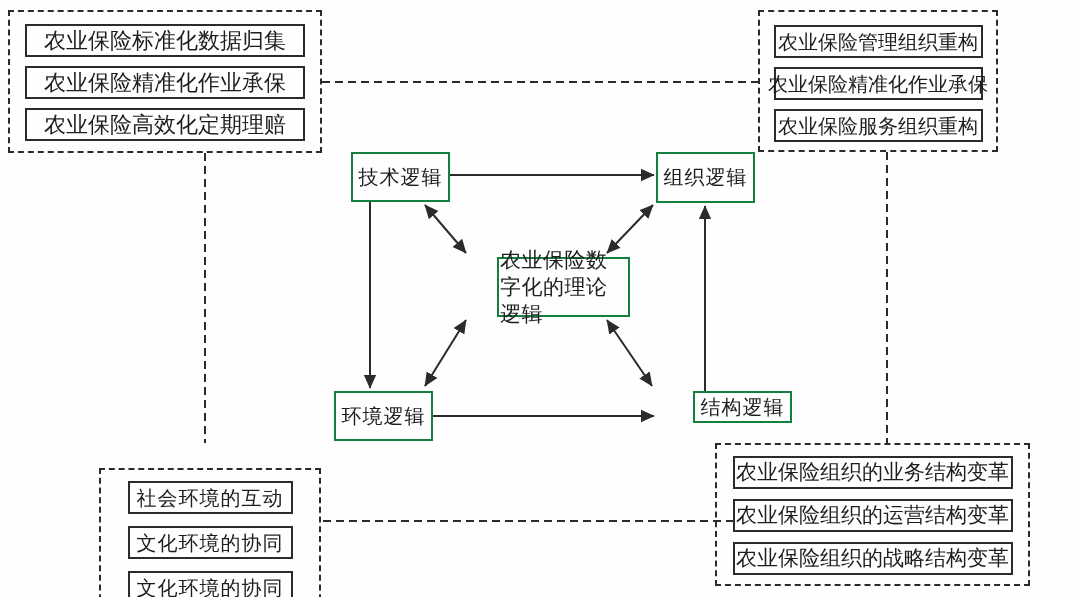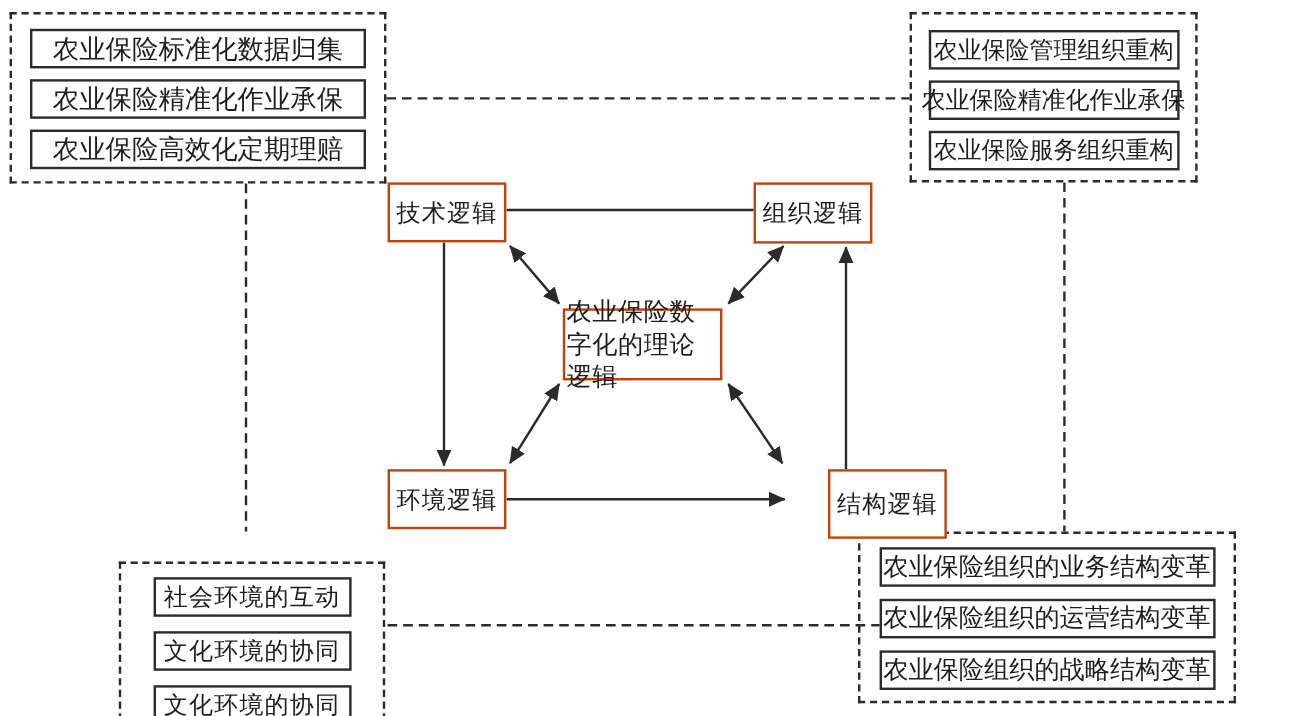--- a/index.html
+++ b/index.html
@@ -34,44 +34,45 @@
     background: #fefefe;
     display: flex;
     align-items: center;
     justify-content: center;
     height: 33px;
     white-space: nowrap;
     line-height: 1;
   }
   .node {
     position: absolute;
-    border: 2px solid #c2410c;
+    border: 2px solid #15803d;
     box-sizing: border-box;
     background: #fefefe;
     display: flex;
     align-items: center;
     justify-content: center;
     font-size: 20px;
     z-index: 3;
     letter-spacing: 1px;
+    margin-left: 28px;
   }
   
   .g-tl { left: 8px;   top: 10px;  width: 314px; height: 143px; padding-top: 12px; gap: 9px; }
   .g-tr { left: 758px; top: 10px;  width: 240px; height: 142px; padding-top: 13px; gap: 9px; }
   .g-bl { left: 99px;  top: 468px; width: 222px; height: 142px; padding-top: 11px; gap: 12px; }
   .g-br { left: 715px; top: 443px; width: 315px; height: 143px; padding-top: 11px; gap: 10px; }
   .g-tl .item { width: 280px; font-size: 22px; }
   .g-tr .item { width: 209px; font-size: 20px; }
   .g-bl .item { width: 165px; font-size: 20px; letter-spacing: 1px; }
   .g-br .item { width: 280px; font-size: 21px; }
   
   .n-tech   { left: 323px; top: 152px; width: 99px;  height: 50px; }
   .n-org    { left: 628px; top: 152px; width: 99px;  height: 51px; }
-  .n-env    { left: 323px; top: 391px; width: 99px;  height: 50px; }
-  .n-struct { left: 690px; top: 391px; width: 99px;  height: 58px; }
+  .n-env    { left: 306px; top: 391px; width: 99px;  height: 50px; }
+  .n-struct { left: 665px; top: 391px; width: 99px;  height: 32px; }
   .n-center {
     left: 469px; top: 257px; width: 133px; height: 60px;
     font-size: 21px; line-height: 27px;
     text-align: left;
     letter-spacing: 0.5px;
     word-break: break-all;
     padding: 0 1px;
   }
 </style>
 </head>

